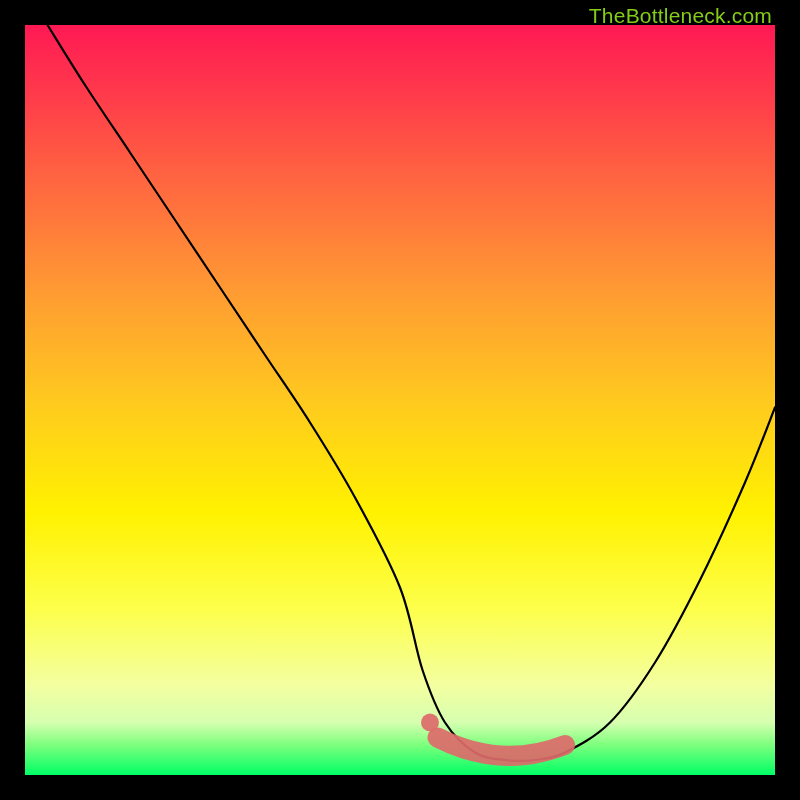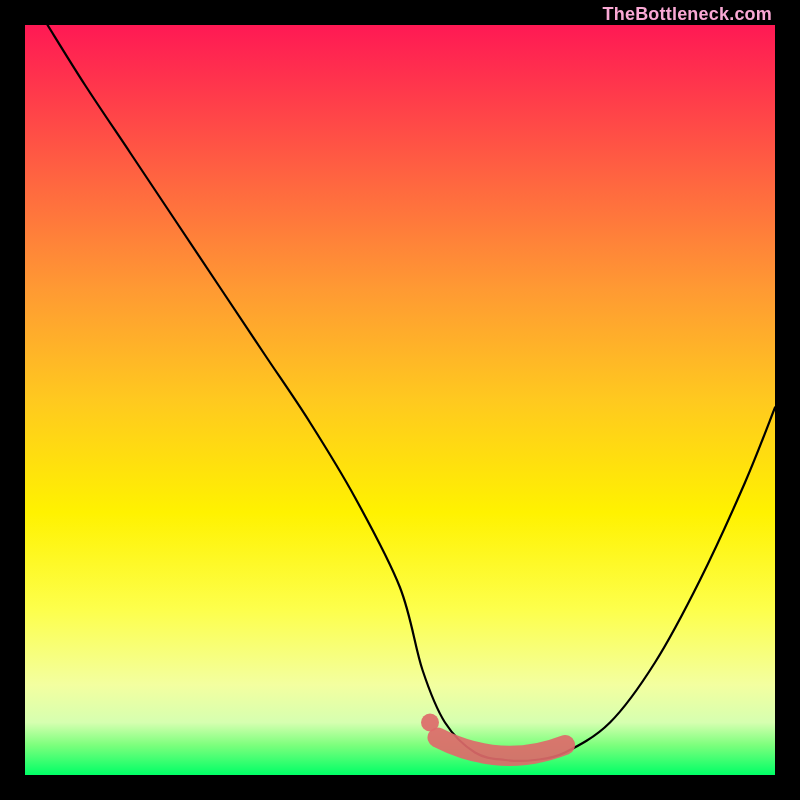--- a/index.html
+++ b/index.html
@@ -27,23 +27,23 @@
       #f3ffa0 88%,
       #d6ffb0 93%,
       #7dff7d 96%,
       #00ff66 100%
     );
   }
   .attribution {
     position: absolute;
     top: 4px;
     right: 28px;
-    color: #f9a8d4;
-    font-size: 18px;
-    font-weight: 700;
+    color: #84cc16;
+    font-size: 21px;
+    font-weight: 400;
     letter-spacing: 0.2px;
   }
   svg.curve {
     position: absolute;
     left: 0;
     top: 0;
     width: 750px;
     height: 750px;
   }
 </style>

